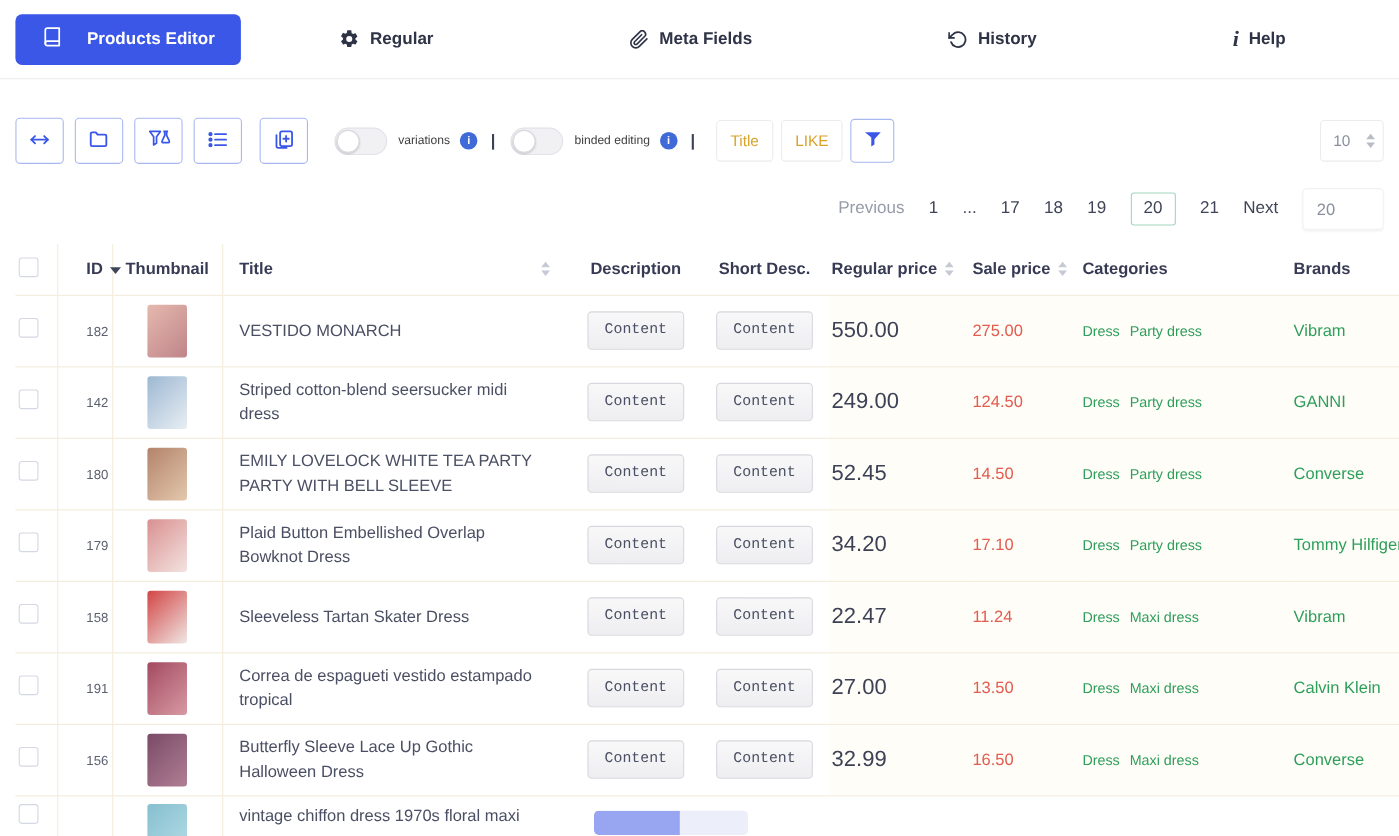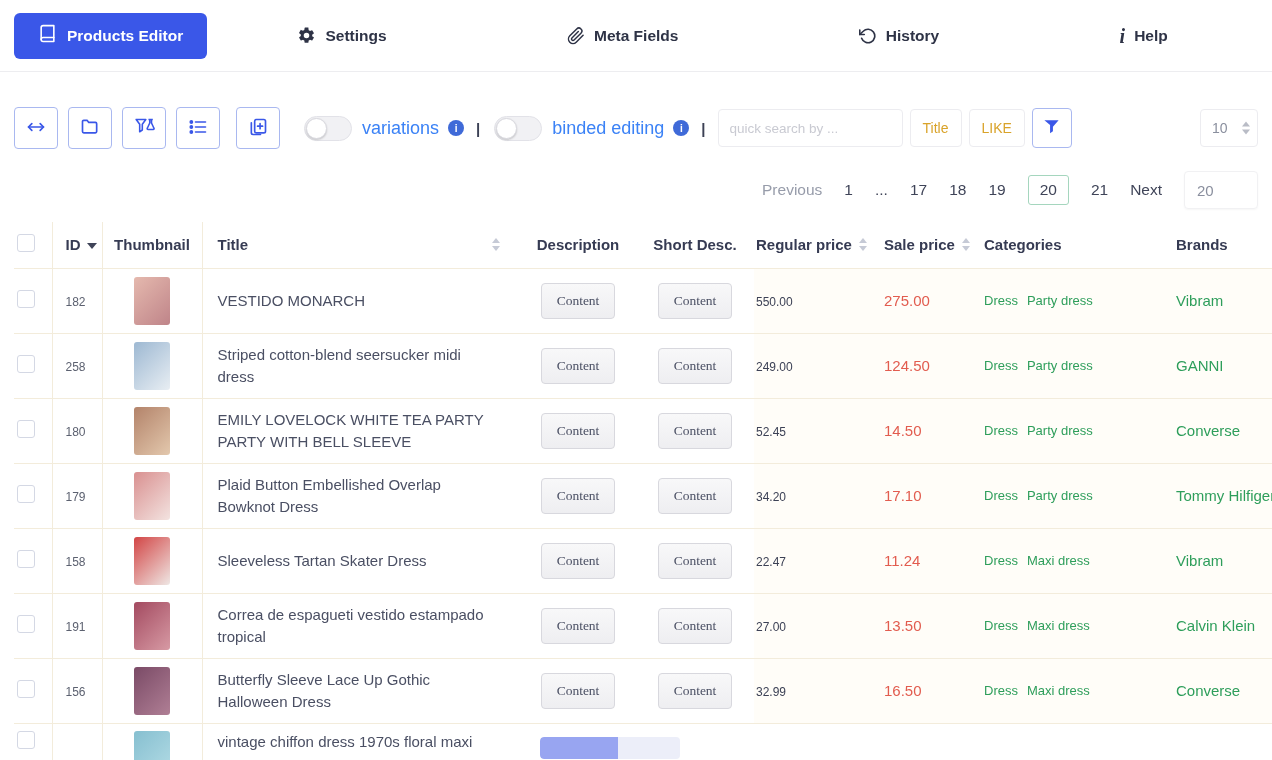--- a/index.html
+++ b/index.html
@@ -3,21 +3,21 @@
 <meta charset="utf-8">
 <title>Products Editor</title>
 <style>
   * { box-sizing: border-box; margin: 0; padding: 0; }
   html, body { width: 1272px; height: 760px; overflow: hidden; background: #fff;
     font-family: "Liberation Sans", sans-serif; color: #3c4155; }
 
   
   .topnav { display: flex; align-items: center; height: 72px; padding: 0 14px;
     border-bottom: 1px solid #ededf0; background: #fff; }
-  .pe-btn { display: flex; align-items: center; gap: 10px; height: 46px; padding: 0 24px;
+  .pe-btn { display: flex; align-items: center; gap: 22px; height: 46px; padding: 0 24px;
     background: #3a57e8; border: none; border-radius: 6px; color: #fff;
     font-size: 15.5px; font-weight: bold; font-family: inherit; cursor: pointer; }
   .nav-tabs { flex: 1; display: flex; justify-content: space-around; align-items: center; }
   .nav-tab { display: flex; align-items: center; gap: 9px; font-size: 15.5px; font-weight: bold;
     color: #2e3346; cursor: pointer; background: none; border: none; font-family: inherit; }
   .nav-tab svg { display: block; }
   .help-i { font-family: "Liberation Serif", serif; font-style: italic; font-weight: bold;
     font-size: 20px; line-height: 1; }
 
   
@@ -25,21 +25,21 @@
   .icon-btn { width: 44px; height: 42px; border: 1px solid #a9b8f0; border-radius: 4px;
     background: #fff; display: flex; align-items: center; justify-content: center;
     margin-right: 10px; cursor: pointer; color: #3a57e8; }
   .icon-btn.sep { margin-left: 6px; }
   .toggle-group { display: flex; align-items: center; margin-left: 14px; }
   .toggle { width: 48px; height: 25px; border-radius: 13px; background: #f1f1f4;
     border: 1px solid #e2e2e8; position: relative; cursor: pointer; flex: none; }
   .toggle .knob { position: absolute; left: 1px; top: 1px; width: 21px; height: 21px;
     border-radius: 50%; background: #fff; border: 1px solid #d9d9df;
     box-shadow: 0 1px 2px rgba(0,0,0,.18); }
-  .toggle-label { margin-left: 10px; font-size: 18px; color: #3b82f6; }
+  .toggle-label { margin-left: 10px; font-size: 11px; color: #404040; }
   .info-dot { width: 16px; height: 16px; border-radius: 50%; background: #3f6ad8; color: #fff;
     font-size: 10px; font-weight: bold; display: inline-flex; align-items: center;
     justify-content: center; margin-left: 9px; cursor: pointer; font-style: normal; }
   .vsep { margin: 0 12px; color: #3c4155; font-weight: bold; font-size: 15px; }
   .quick-search { width: 185px; height: 38px; border: 1px solid #ececf0; border-radius: 4px;
     padding: 0 11px; font-size: 13.5px; font-family: inherit; color: #6a6f7e; outline: none; }
   .quick-search::placeholder { color: #c9cad2; }
   .mini-select { height: 38px; border: 1px solid #ececf0; border-radius: 4px; background: #fff;
     display: flex; align-items: center; padding: 0 12px; margin-left: 7px;
     font-size: 14px; color: #d9a32a; cursor: pointer; }
@@ -71,43 +71,43 @@
   table { border-collapse: collapse; table-layout: fixed; width: 1310px; }
   col.c-cb { width: 38px; } col.c-id { width: 50px; } col.c-thumb { width: 100px; }
   col.c-title { width: 318px; } col.c-desc { width: 116px; } col.c-short { width: 118px; }
   col.c-reg { width: 128px; } col.c-sale { width: 100px; } col.c-cat { width: 192px; }
   col.c-brand { width: 150px; }
   th, td { border-bottom: 1px solid #f3ecdb; vertical-align: middle; text-align: left; }
   thead th { height: 46px; font-size: 15px; font-weight: bold; color: #363b53; }
   tbody td { height: 65px; }
   .col-cb, .col-id, .col-thumb { border-right: 1px solid #f3ecdb; }
   .col-cb { padding-left: 3px; }
-  .col-id { padding-left: 13px; }
+  .col-id { padding-left: 26px; }
   .col-thumb { text-align: center; }
   .col-title { padding-left: 15px; padding-right: 20px; }
   .col-desc, .col-short { text-align: center; }
   .col-reg, .col-sale, .col-cat, .col-brand { padding-left: 2px; }
   tbody .col-reg, tbody .col-sale, tbody .col-cat, tbody .col-brand { background: #fffdf8; }
   .th-flex { display: flex; align-items: center; }
   .th-between { display: flex; align-items: center; justify-content: space-between; }
   .sort-both { display: inline-flex; flex-direction: column; gap: 3px; margin-left: 7px; }
   .sort-both i { width: 0; height: 0; border-left: 4px solid transparent; border-right: 4px solid transparent; }
   .sort-both .up { border-bottom: 5px solid #c6cad6; }
   .sort-both .dn { border-top: 5px solid #c6cad6; }
   .sort-desc { width: 0; height: 0; border-left: 5px solid transparent; border-right: 5px solid transparent;
     border-top: 6px solid #3f4458; margin-left: 6px; margin-top: 3px; }
   .checkbox { display: inline-block; width: 18px; height: 18px; border: 1px solid #d4d8e4;
     border-radius: 3px; background: #fff; cursor: pointer; }
   .thumb { width: 36px; height: 48px; border-radius: 3px; margin: 0 auto; cursor: pointer; }
   .id-text { font-size: 12px; color: #5c6170; }
   .title-text { font-size: 15px; color: #4a4f63; line-height: 1.45; cursor: pointer; }
-  .content-btn { padding: 9px 15px; font-size: 13.5px; color: #4a4f63; font-family: Liberation Serif, serif;
+  .content-btn { padding: 9px 15px; font-size: 13.5px; color: #4a4f63; font-family: Liberation Mono, monospace;
     background: linear-gradient(#f8f8f9, #eeeef1); border: 1px solid #d8d8de; border-radius: 4px;
     cursor: pointer; text-align: right; }
-  .price-reg { font-size: 12px; color: #3c4155; cursor: text; }
+  .price-reg { font-size: 20px; color: #3c4155; cursor: text; }
   .price-sale { font-size: 15px; color: #e25c4f; cursor: text; }
   .cats { display: flex; flex-wrap: wrap; gap: 4px 9px; padding-right: 8px; }
   .cat-link { font-size: 13px; color: #2e9e5b; cursor: pointer; white-space: nowrap; }
   .brand-link { font-size: 15px; color: #2e9e5b; cursor: pointer; white-space: nowrap; }
   tr.partial td { vertical-align: top; padding-top: 7px; border-bottom: none; }
   .progress-bar { width: 140px; height: 22px; border-radius: 4px; background: #eceef9;
     overflow: hidden; margin-left: 20px; margin-top: 6px; }
   .progress-bar .fill { width: 56%; height: 100%; background: #98a5f1; border-radius: 4px 0 0 4px; }
 </style>
 </head>
@@ -123,21 +123,21 @@
     </span>
     <span>Products Editor</span>
   </button>
   <div class="nav-tabs">
     <button class="nav-tab">
       <span>
         <svg width="19" height="19" viewBox="0 0 24 24" fill="#2e3346">
             <path d="M19.14 12.94a7 7 0 0 0 .06-.94 7 7 0 0 0-.06-.94l2.03-1.58a.49.49 0 0 0 .12-.62l-1.92-3.32a.49.49 0 0 0-.6-.22l-2.39.96a7.3 7.3 0 0 0-1.62-.94l-.36-2.54A.48.48 0 0 0 13.92 2h-3.84a.48.48 0 0 0-.48.41l-.36 2.54a7.3 7.3 0 0 0-1.62.94l-2.39-.96a.49.49 0 0 0-.6.22L2.71 8.47a.49.49 0 0 0 .12.62l2.03 1.58a7 7 0 0 0-.06.94 7 7 0 0 0 .06.94l-2.03 1.58a.49.49 0 0 0-.12.62l1.92 3.32c.12.21.37.3.6.22l2.39-.96c.5.38 1.04.7 1.62.94l.36 2.54c.04.24.24.41.48.41h3.84c.24 0 .44-.17.48-.41l.36-2.54a7.3 7.3 0 0 0 1.62-.94l2.39.96c.23.08.48-.01.6-.22l1.92-3.32a.49.49 0 0 0-.12-.62zM12 15.5A3.5 3.5 0 1 1 15.5 12 3.5 3.5 0 0 1 12 15.5z"></path>
           </svg>
       </span>
-      <span>Settings</span>
+      <span>Regular</span>
     </button>
     <button class="nav-tab">
       <span>
         <svg width="18" height="18" viewBox="0 0 24 24" fill="none" stroke="#2e3346" stroke-width="2" stroke-linecap="round" stroke-linejoin="round">
             <path d="M21.44 11.05l-9.19 9.19a6 6 0 0 1-8.49-8.49l9.19-9.19a4 4 0 0 1 5.66 5.66l-9.2 9.19a2 2 0 0 1-2.83-2.83l8.49-8.48"></path>
           </svg>
       </span>
       <span>Meta Fields</span>
     </button>
     <button class="nav-tab">
@@ -214,21 +214,20 @@
   <span class="vsep">|</span>
   <div class="toggle-group" style="margin-left:2px">
     <span class="toggle">
         <span class="knob"></span>
       </span>
     <span class="toggle-label">binded editing</span>
     <span class="info-dot">i</span>
   </div>
   <span class="vsep">|</span>
 
-  <input class="quick-search" placeholder="quick search by ..." style="">
   <div class="mini-select">Title</div>
   <div class="mini-select">LIKE</div>
   <button class="funnel-btn">
     <span>
       <svg width="19" height="19" viewBox="0 0 24 24" fill="#3a57e8">
           <path d="M3 4h18l-7.2 8.2V18l-3.6 2.4v-10.2z"></path>
         </svg>
     </span>
   </button>
 
@@ -328,21 +327,21 @@
     <td class="col-cat">
             <div class="cats">
               <span class="cat-link">Dress</span>
               <span class="cat-link">Party dress</span>
             </div>
           </td>
     <td class="col-brand"><span class="brand-link">Vibram</span></td>
   </tr>
         <tr class="product-row">
     <td class="col-cb"><span class="checkbox"></span></td>
-    <td class="col-id"><span class="id-text">258</span></td>
+    <td class="col-id"><span class="id-text">142</span></td>
     <td class="col-thumb">
             <div class="thumb" style="background: linear-gradient(135deg, rgb(157, 184, 210), rgb(232, 238, 243));"></div>
           </td>
     <td class="col-title"><span class="title-text">Striped cotton-blend seersucker midi dress</span></td>
     <td class="col-desc"><button class="content-btn">Content</button></td>
     <td class="col-short"><button class="content-btn">Content</button></td>
     <td class="col-reg"><span class="price-reg">249.00</span></td>
     <td class="col-sale"><span class="price-sale">124.50</span></td>
     <td class="col-cat">
             <div class="cats">

